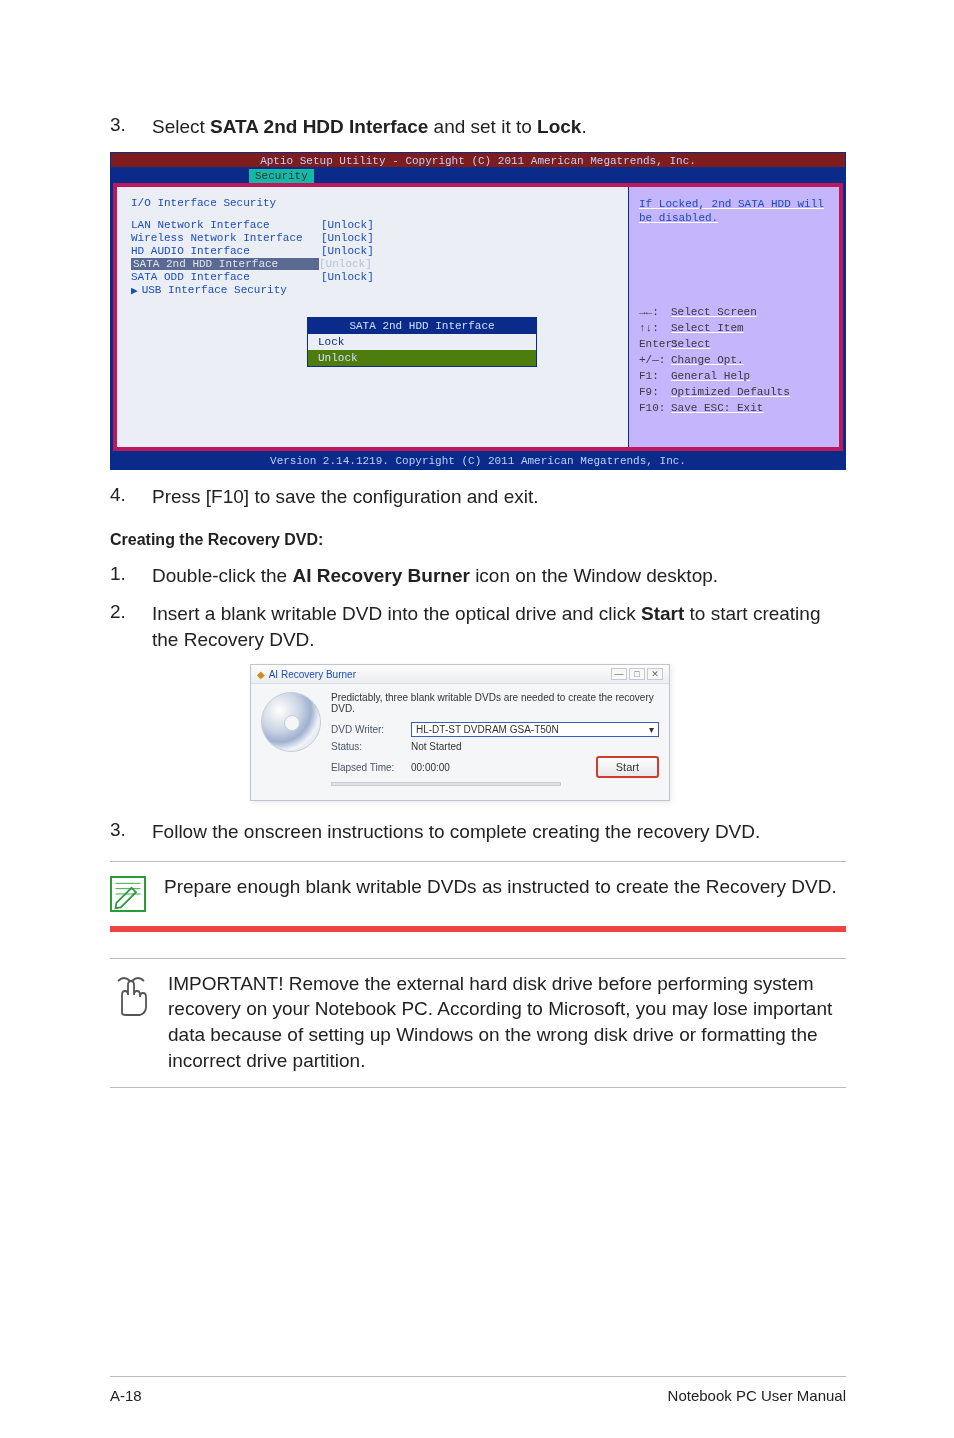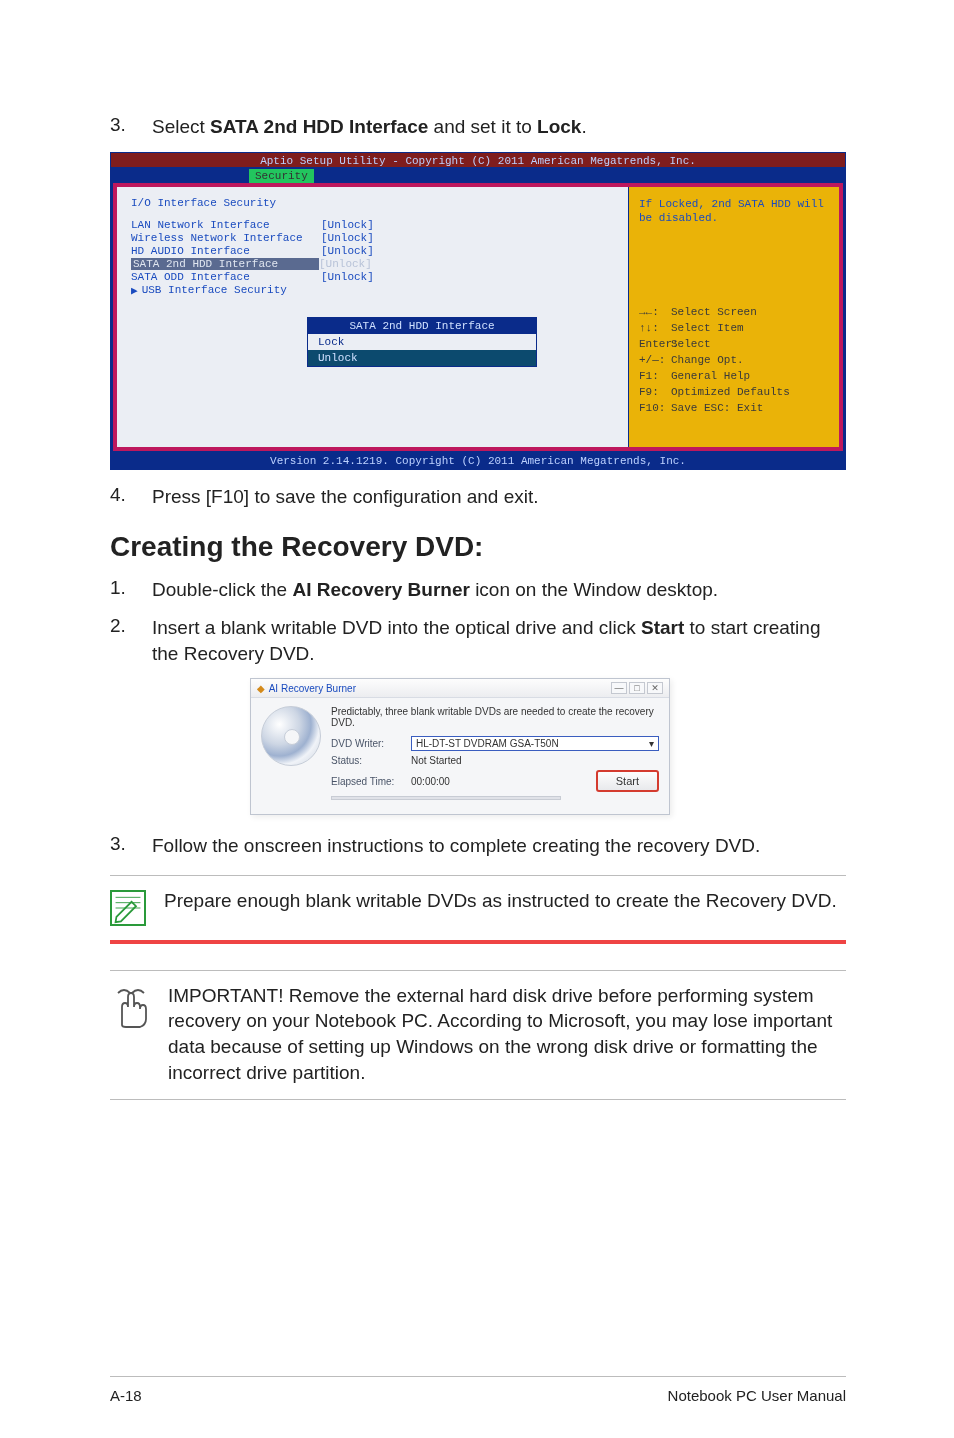--- a/index.html
+++ b/index.html
@@ -39,21 +39,21 @@
     color: #fff;
   }
   .bios-top {
     background: #7f1d1d;
     text-align: center;
     color: #bcd1ff;
     padding: 2px 0 0 0;
   }
   .bios-tab {
     display: inline-block;
-    background: #22c55e;
+    background: #14b8a6;
     color: #333;
     padding: 1px 6px;
     margin: 2px 0 0 180px;
     font-size: 11px;
     position: relative;
     left: -220px;
   }
   .bios-tabrow {
     text-align: left;
     padding-left: 178px;
@@ -68,21 +68,22 @@
   .bios-left {
     flex: 1;
     border-right: 1px solid #0a2b8a;
     padding: 10px 14px 40px 14px;
     min-height: 260px;
     position: relative;
   }
   .bios-right {
     width: 210px;
     padding: 10px 12px 10px 10px;
-    background: #eab308;
+    background: #c4b5fd;
+    text-decoration: underline;
   }
   .bios-heading {
     color: #1a4bbf;
     margin-bottom: 10px;
   }
   .bios-row { display: flex; margin: 1px 0; }
   .bios-row .n { width: 190px; color: #1a4bbf; }
   .bios-row .n.sel { color: #e0e6f0; background: #5a6a90; padding: 0 2px; width:188px;}
   .bios-row .v { color: #1a4bbf; }
   .bios-row .v.dim { color: #b8c3d8; }
@@ -99,39 +100,39 @@
     background: #0a2b8a;
     padding: 0;
   }
   .bios-popup-title {
     color: #cfe0ff;
     text-align: center;
     padding: 2px 0;
     font-size: 11px;
   }
   .bios-popup-opt {
-    background: #0c4a6e;
+    background: #4d7c0f;
     color: #cfe0ff;
     padding: 2px 10px;
     font-size: 11px;
   }
   .bios-popup-opt.sel {
     background: #ebeef4;
     color: #0a2b8a;
   }
   .bios-footer {
     background: #0a2b8a;
     color: #bcd1ff;
     text-align: center;
     padding: 2px 0;
     font-size: 11px;
   }
   .section-h {
     font-weight: 700;
-    font-size: 28px;
+    font-size: 16px;
     margin: 22px 0 14px 0;
   }
   .ai-screenshot {
     margin: 8px auto 18px 140px;
     width: 420px;
     border: 1px solid #bfc5d0;
     background: #f5f6f8;
     font-family: Arial, sans-serif;
     font-size: 10px;
     box-shadow: 2px 2px 6px rgba(0,0,0,0.08);
@@ -172,21 +173,21 @@
     font-size: 11px;
     color: #333;
     border-radius: 3px;
     margin-left: auto;
   }
   .note-row {
     display: flex;
     gap: 18px;
     padding: 12px 0 14px 0;
     border-top: 1px solid #bcbcbc;
-    border-bottom: 4px solid #ef4444;
+    border-bottom: 6px solid #ef4444;
     margin: 6px 0 26px 0;
   }
   .note-icon {
     width: 36px; height: 36px; flex-shrink:0;
     border: 2px solid #2a9a3a;
     position: relative;
     margin-top: 2px;
   }
   .note-icon svg { width:100%; height:100%; }
   .important-row {

